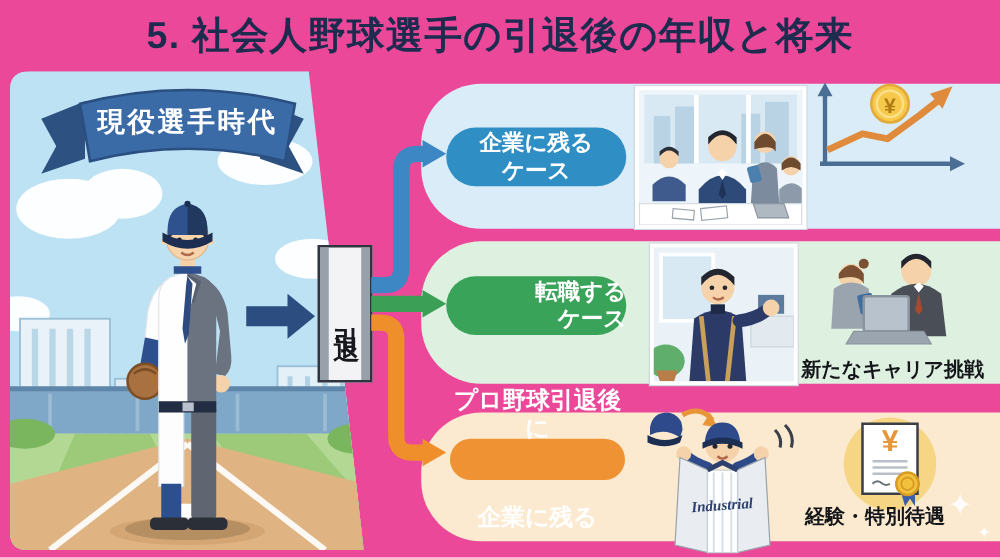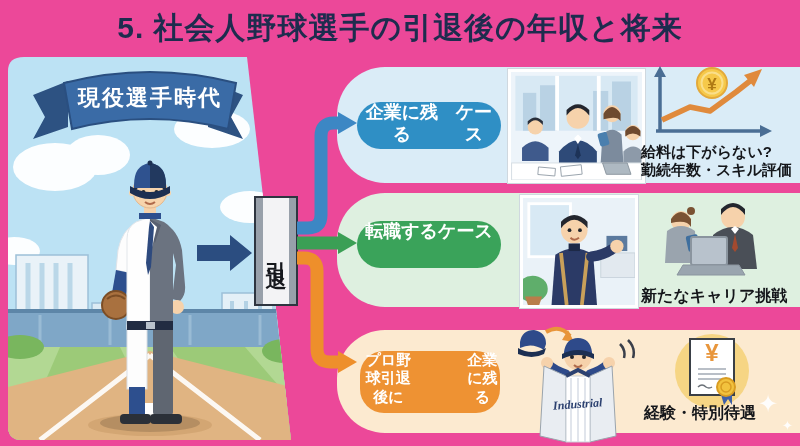--- a/index.html
+++ b/index.html
@@ -8,24 +8,24 @@
   .abs{position:absolute;}
   .title{left:0;top:8px;width:800px;text-align:center;font-size:30px;font-weight:800;
          color:#1d2c4e;letter-spacing:1px;}
   
   .row{left:337px;width:463px;z-index:2;}
   .row1{top:67px;height:116px;background:#daecf7;border-radius:48px 0 0 48px;}
   .row2{top:193px;height:114px;background:#def0e0;border-radius:48px 0 0 48px;}
   .row3{top:330px;height:103px;background:#fcead0;border-radius:48px 0 0 48px;}
   
   .pill{z-index:5;color:#fff;font-weight:bold;text-align:center;display:flex;
-        justify-content:center;border-radius:24px;line-height:1.22;}
+        flex-direction:column;justify-content:center;border-radius:24px;line-height:1.22;}
   .pill1{left:357px;top:102px;width:144px;height:47px;background:#2f8fc5;font-size:18px;}
   .pill2{left:357px;top:221px;width:144px;height:47px;background:#3aa35a;font-size:18px;text-align:right;}
-  .pill3{left:360px;top:351px;width:140px;height:62px;background:#ee9233;font-size:15px;gap:48px;}
+  .pill3{left:360px;top:351px;width:140px;height:33px;background:#ee9233;font-size:19px;gap:48px;}
   
   .retire-box{left:254px;top:196px;width:44px;height:110px;background:#f3f3f5;
       border:2px solid #2e3540;box-sizing:border-box;z-index:3;
       box-shadow:inset 7px 0 0 #98a0aa, inset -7px 0 0 #98a0aa;
       display:flex;align-items:center;justify-content:center;}
   .retire-box span{writing-mode:vertical-rl;text-orientation:upright;font-weight:bold;
       font-size:21px;color:#16181d;letter-spacing:5px;}
   
   .cap{color:#14161a;font-weight:bold;z-index:5;}
   .cap1{left:641px;top:143px;width:160px;font-size:15px;line-height:1.22;}
@@ -243,24 +243,20 @@
     <polygon points="124,65 112,59 112,71" fill="#4a6e94"></polygon>
     <polyline points="14,54 42,41 62,45 88,26 102,15" stroke="#e08a3c" stroke-width="5.5" fill="none" stroke-linejoin="round"></polyline>
     <polygon points="114,3 96,9 106,21" fill="#e08a3c"></polygon>
     <g>
       <circle cx="64" cy="17" r="15" fill="#f6c94a" stroke="#e3a93a" stroke-width="2"></circle>
       <circle cx="64" cy="17" r="10.5" fill="none" stroke="#fadf8b" stroke-width="2"></circle>
       <text x="64" y="24" text-anchor="middle" font-size="17" font-weight="bold" fill="#b07a14">¥</text>
     </g>
   </svg>
 
-  <div class="abs cap cap1">
-    <div>給料は下がらない?</div>
-    <div>勤続年数・スキル評価</div>
-  </div>
 
   <svg class="abs frame" style="left:520px;top:195px;" width="118" height="113" viewBox="0 0 118 113">
     <rect x="0" y="0" width="118" height="113" fill="#eaf2f8"></rect>
     <rect x="6" y="6" width="44" height="56" fill="#d8e9f4" stroke="#fff" stroke-width="3"></rect>
     <rect x="82" y="58" width="36" height="26" fill="#e2e9ef" stroke="#c9d4dc"></rect>
     <rect x="88" y="40" width="22" height="16" fill="#5b7a9e"></rect>
     <ellipse cx="10" cy="96" rx="16" ry="14" fill="#5fae6b"></ellipse>
     <path d="M2,104 h18 l-3,9 h-12 z" fill="#b97d4a"></path>
 
     <circle cx="54" cy="34" r="14" fill="#f6d2ab"></circle>

